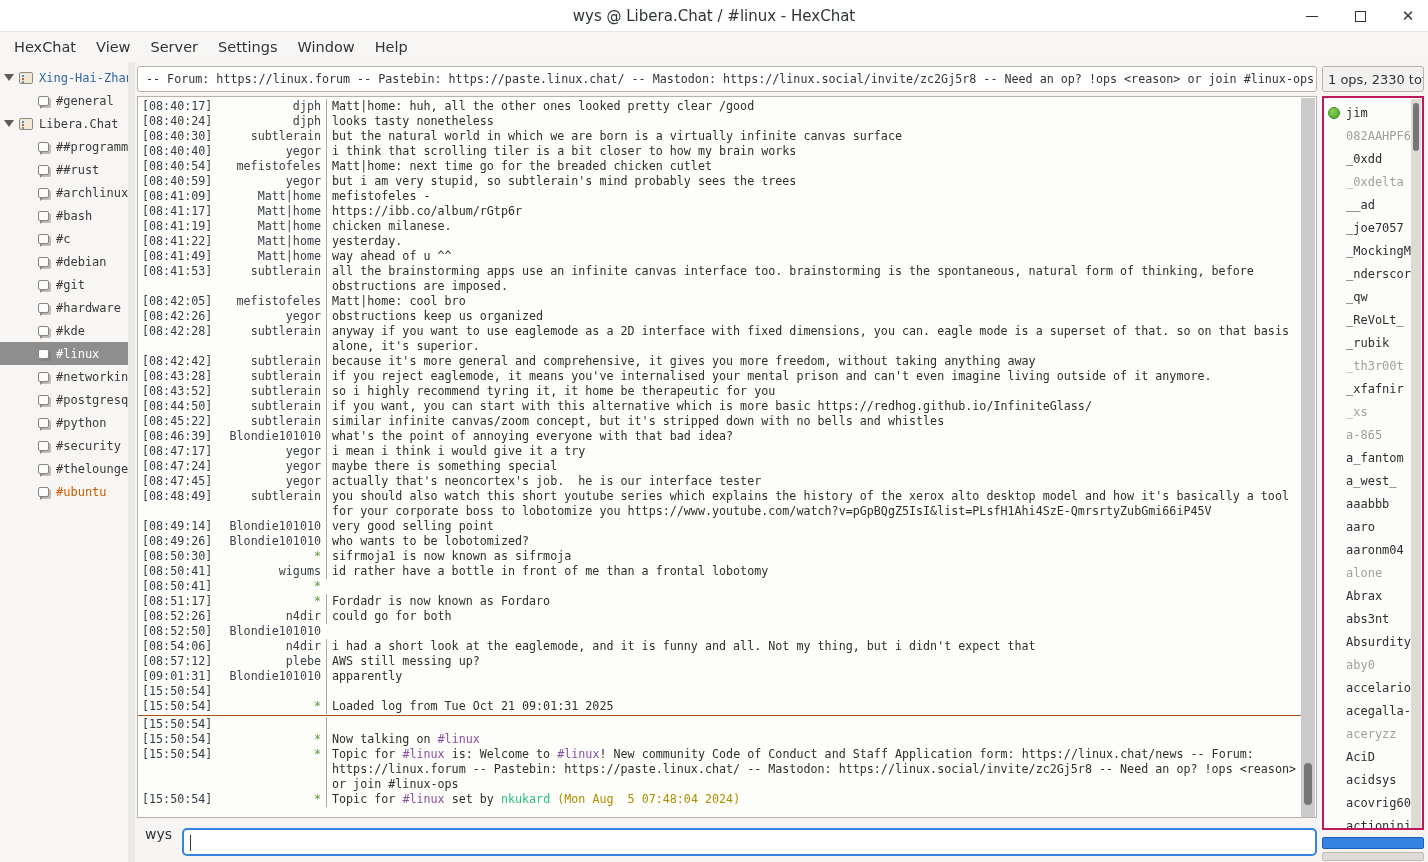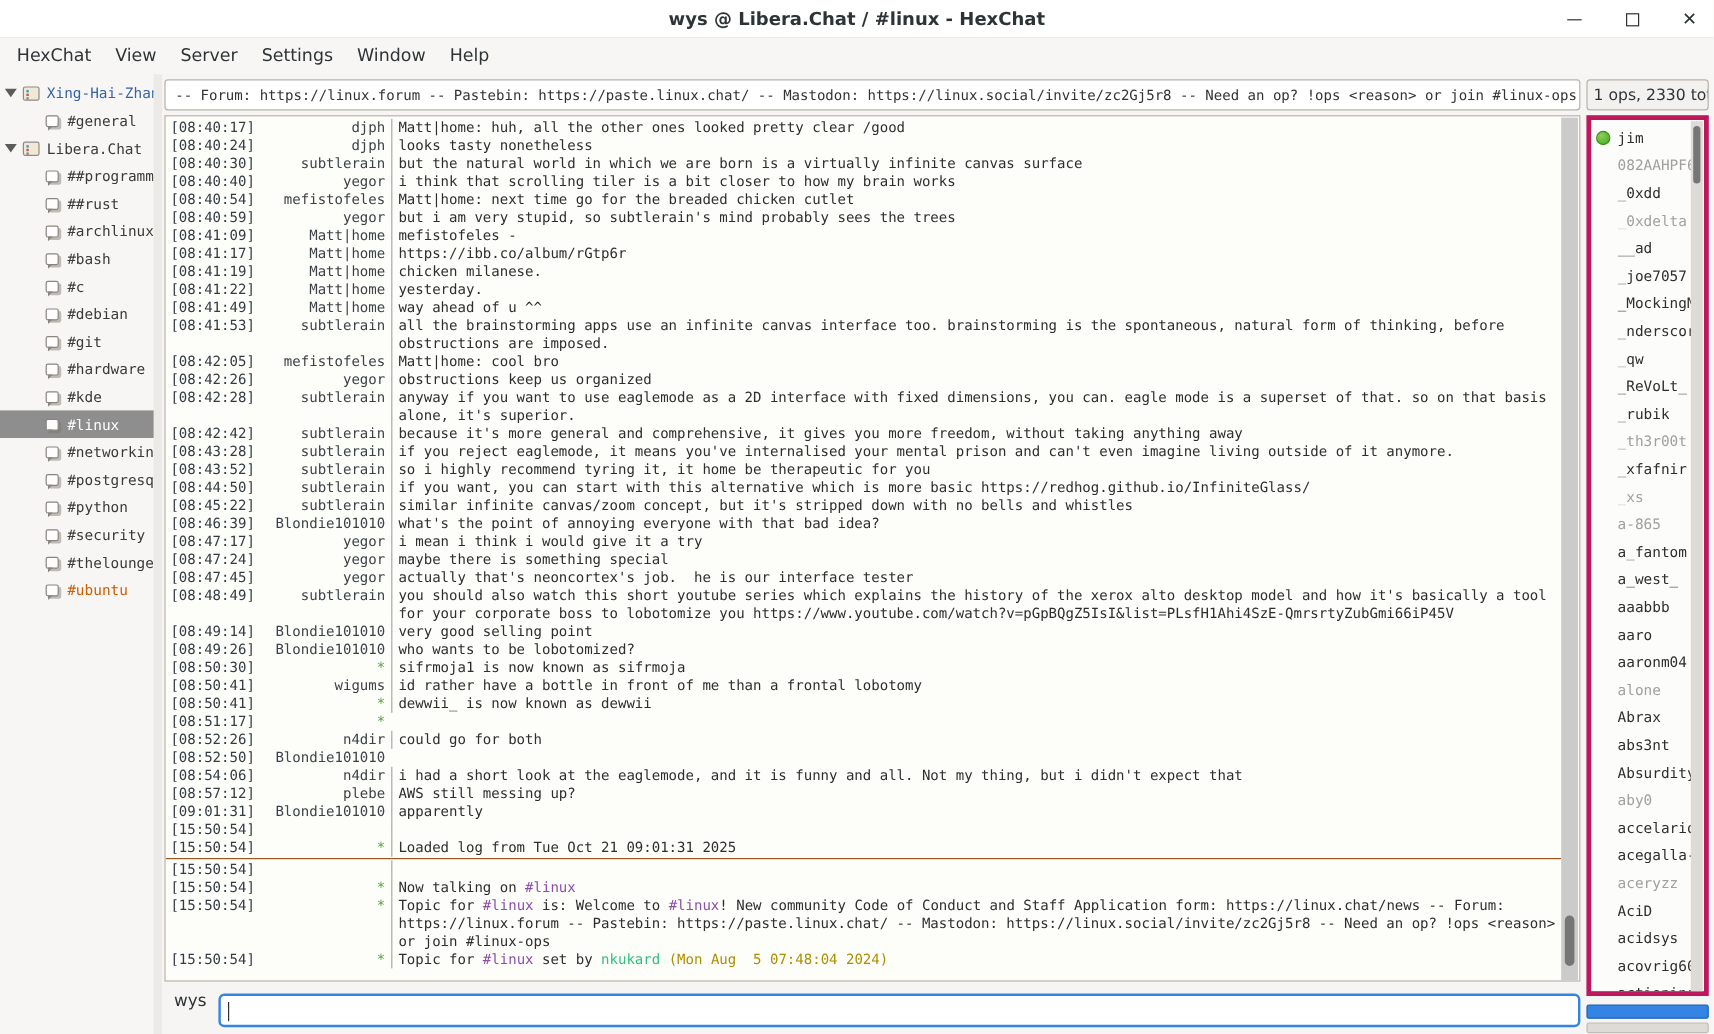--- a/index.html
+++ b/index.html
@@ -2,21 +2,21 @@
 <html><head>
 <meta charset="utf-8">
 <style>
   * { margin:0; padding:0; box-sizing:border-box; }
   html,body { width:1428px; height:862px; overflow:hidden; }
   body { font-family:"DejaVu Sans", sans-serif; background:#f6f5f3; position:relative; }
 
   
   .titlebar { position:absolute; left:0; top:0; width:1428px; height:32px; background:#ffffff;
               display:flex; align-items:center; justify-content:center; border-bottom:1px solid #e8e6e3;}
-  .title { font-size:15px; font-weight:bold; color:#2e3436; }
+  .title { font-size:15px; font-weight:normal; color:#2e3436; }
   .win-controls { position:absolute; right:10px; top:0; height:32px; display:flex; align-items:center; gap:28px; }
   .wbtn { width:20px; height:20px; display:flex; align-items:center; justify-content:center;
           color:#2e3436; font-size:15px; cursor:default; }
   .wbtn .sq { width:11px; height:11px; border:1.5px solid #2e3436; }
   .wbtn .minus { width:12px; height:0; border-top:1.5px solid #2e3436; }
 
   
   .menubar { position:absolute; left:0; top:32px; width:1428px; height:30px; background:#f7f6f5;
              display:flex; align-items:center; padding-left:4px; }
   .menu-item { font-size:14.5px; color:#2e3436; padding:4px 10px; border-radius:3px; }
@@ -77,21 +77,21 @@
   .msg-input { flex:1; height:28px; background:#ffffff; border:2px solid #3584e4; border-radius:5px;
                position:relative; }
   .caret { position:absolute; left:6px; top:5px; width:1px; height:16px; background:#2e3436; }
 
   
   .userpanel-head { position:absolute; left:1322px; top:66px; width:102px; height:26px; background:#f3f1ef;
                     border:1px solid #b8b2ab; border-radius:3px; display:flex; align-items:center;
                     padding:0 5px; overflow:hidden; }
   .user-count { font-size:13px; color:#2e3436; white-space:nowrap; }
   .userpanel { position:absolute; left:1322px; top:96px; width:102px; height:734px; background:#fcfcfa;
-               border:4px solid #be185d; overflow:hidden; padding-top:3px; }
+               border:2px solid #be185d; overflow:hidden; padding-top:3px; }
   .user-row { height:23px; display:flex; align-items:center; padding-left:4px; white-space:nowrap; overflow:hidden; }
   .user-icon { width:18px; flex:none; display:flex; align-items:center; }
   .op-dot { width:12px; height:12px; border-radius:50%; background:radial-gradient(circle at 35% 30%, #8fd05b, #57b52f 70%);
             border:1px solid #3e8c1e; }
   .user-name { font-family:"DejaVu Sans Mono", monospace; font-size:12px; color:#2e2e2e; overflow:hidden; }
   .user-name.away { color:#a2a09c; }
   .user-scrolltrack { position:absolute; right:1px; top:1px; width:10px; height:730px; background:#dedbd7; }
   .user-scrollthumb { position:absolute; left:2px; width:6px; height:48px; top:4px; background:#767676; border-radius:3px; }
 
   
@@ -414,27 +414,27 @@
           <span class="ts">[08:50:41]</span>
           <span class="nick">wigums</span>
         </div>
         <div class="chat-msg"><span class="seg">id rather have a bottle in front of me than a frontal lobotomy</span></div>
       </div>
       <div class="chat-row">
         <div class="chat-meta">
           <span class="ts">[08:50:41]</span>
           <span class="nick status">*</span>
         </div>
-        <div class="chat-msg"><span class="seg">dewwii_ is now known as dewwii</span></div>
       </div>
       <div class="chat-row">
         <div class="chat-meta">
           <span class="ts">[08:51:17]</span>
           <span class="nick status">*</span>
         </div>
+        <div class="chat-msg"><span class="seg">Fordadr is now known as Fordaro</span></div>
       </div>
       <div class="chat-row">
         <div class="chat-meta">
           <span class="ts">[08:52:26]</span>
           <span class="nick">n4dir</span>
         </div>
         <div class="chat-msg"><span class="seg">could go for both</span></div>
       </div>
       <div class="chat-row">
         <div class="chat-meta">

